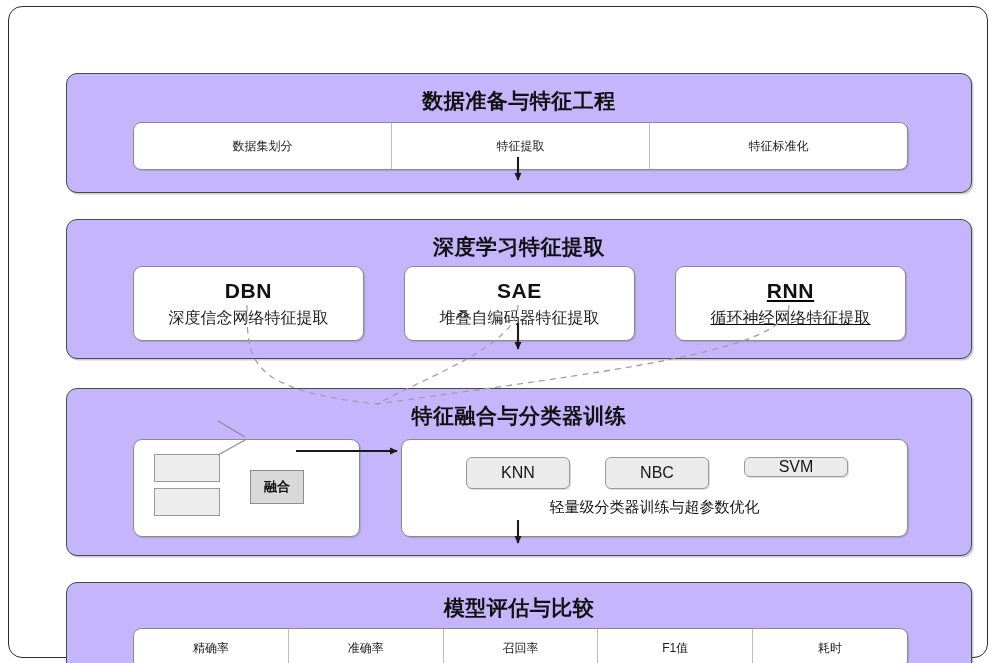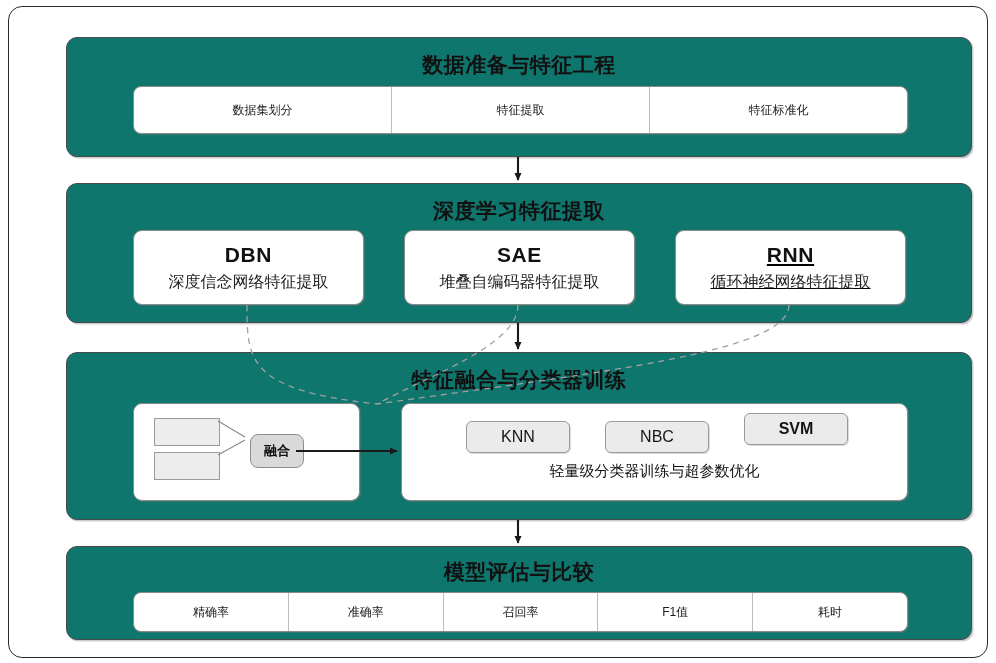--- a/index.html
+++ b/index.html
@@ -27,25 +27,26 @@
     height: 652px;
     border: 1.6px solid #2b2b2b;
     border-radius: 14px;
     background: #ffffff;
     box-sizing: border-box;
   }
 
   
   .stage {
     position: absolute;
-    background: #0f766e;
+    background: #c4b5fd;
     border: 1.7px solid #4a4a4a;
     border-radius: 11px;
     box-sizing: border-box;
     box-shadow: 1.5px 1.5px 0 rgba(90,90,90,0.30);
+    margin-top: 36px;
   }
   .stage-title {
     position: absolute;
     left: 0;
     right: 0;
     text-align: center;
     font-weight: bold;
     font-size: 21px;
     color: #111111;
     letter-spacing: 0.5px;
@@ -195,27 +196,27 @@
       <div class="model-desc">循环神经网络特征提取</div>
     </div>
   </div>
 
   <div class="stage" style="left:66px; top:352px; width:906px; height:168px;">
     <div class="stage-title" style="top:13px;">特征融合与分类器训练</div>
 
     <div class="panel" style="left:66px; top:50px; width:227px; height:98px;">
       <div class="feat-block" style="left:20px; top:14px; width:66px; height:28px;"></div>
       <div class="feat-block" style="left:20px; top:48px; width:66px; height:28px;"></div>
-      <div class="fuse-block" style="left:116px; top:30px; width:54px; height:34px;border-radius:8px;">融合</div>
+      <div class="fuse-block" style="left:116px; top:30px; width:54px; height:34px;">融合</div>
     </div>
 
     <div class="panel" style="left:334px; top:50px; width:507px; height:98px;">
       <div class="chip" style="left:64px; top:17px; width:104px; height:32px;">KNN</div>
       <div class="chip" style="left:203px; top:17px; width:104px; height:32px;">NBC</div>
-      <div class="chip" style="left:342px; top:9px; width:104px; height:32px;font-weight:bold;">SVM</div>
+      <div class="chip" style="left:342px; top:17px; width:104px; height:20px;">SVM</div>
       <div class="panel-caption" style="top:58px;">轻量级分类器训练与超参数优化</div>
     </div>
   </div>
 
   <div class="stage" style="left:66px; top:546px; width:906px; height:94px;">
     <div class="stage-title" style="top:11px;">模型评估与比较</div>
     <div class="cell-strip" style="left:66px; top:45px; width:775px; height:40px;">
       <div class="cell">精确率</div>
       <div class="cell">准确率</div>
       <div class="cell">召回率</div>

